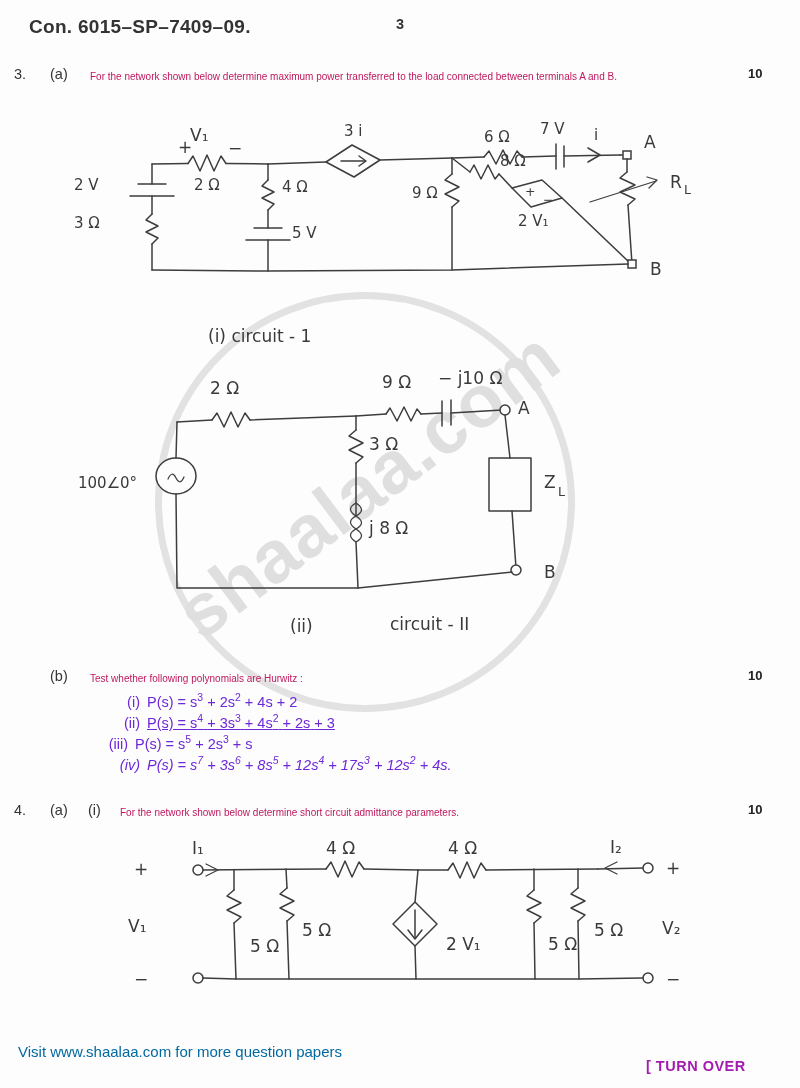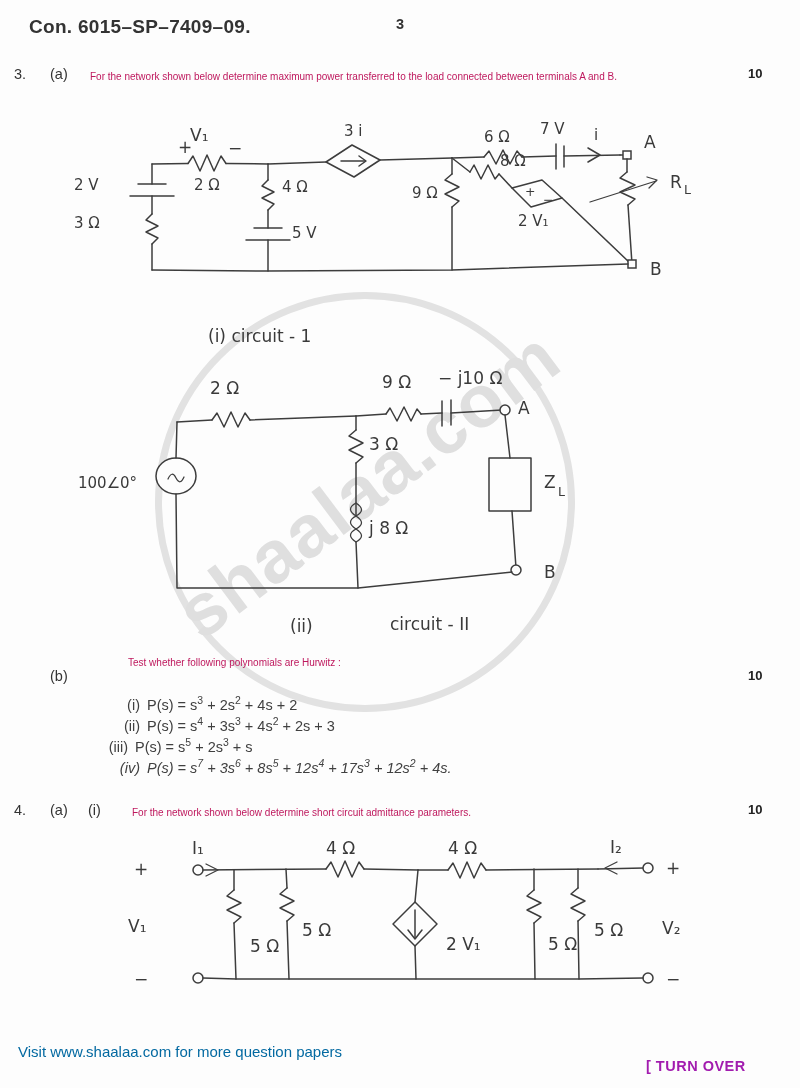--- a/index.html
+++ b/index.html
@@ -101,22 +101,22 @@
   .q-marks {
     position: absolute;
     font-size: 13px;
     font-weight: bold;
     color: #222;
   }
 
   .poly-line {
     position: absolute;
     font-size: 14.5px;
-    line-height: 21px;
-    color: #404040;
+    line-height: 16px;
+    color: #6d28d9;
     white-space: nowrap;
   }
   .poly-label { display: inline-block; width: 34px; text-align: right; margin-right: 7px; }
   sup { font-size: 0.72em; }
 
   
   .footer-left {
     position: absolute;
     left: 18px;
     top: 1043px;
@@ -317,31 +317,31 @@
         <text class="hw hw-lg" x="424" y="262">B</text>
 
         <path class="wire" d="M 56 178 L 57 272 L 238 272 L 392 256"></path>
 
         <text class="hw hw-lg" x="170" y="316">(ii)</text>
         <text class="hw hw-lg" x="270" y="314">circuit - II</text>
       </svg>
     </div>
 
     <span class="q-part" style="left:50px; top:668px;">(b)</span>
-    <div class="q-text" style="left:90px; top:652px; width:600px;margin-left:38px;">Test whether following polynomials are Hurwitz :</div>
+    <div class="q-text" style="left:90px; top:668px; width:600px;">Test whether following polynomials are Hurwitz :</div>
     <span class="q-marks" style="left:748px; top:668px;">10</span>
 
     <div class="poly-line" style="left:106px; top:690px;">
       <span class="poly-label">(i)</span><span>P(s) = </span><span>s</span><sup>3</sup>
       <span>+ 2s</span><sup>2</sup>
       <span>+ 4s</span>
       <span>+ 2</span>
     </div>
 
-    <div class="poly-line" style="left:106px; top:711px;">
+    <div class="poly-line" style="left:106px; top:711px;text-decoration:underline;">
       <span class="poly-label">(ii)</span><span>P(s) = </span><span>s</span><sup>4</sup>
       <span>+ 3s</span><sup>3</sup>
       <span>+ 4s</span><sup>2</sup>
       <span>+ 2s</span>
       <span>+ 3</span>
     </div>
 
     <div class="poly-line" style="left:94px; top:732px;">
       <span class="poly-label">(iii)</span><span>P(s) = </span><span>s</span><sup>5</sup>
       <span>+ 2s</span><sup>3</sup>
@@ -354,21 +354,21 @@
       <span>+ 8s</span><sup>5</sup>
       <span>+ 12s</span><sup>4</sup>
       <span>+ 17s</span><sup>3</sup>
       <span>+ 12s</span><sup>2</sup>
       <span>+ 4s.</span>
     </div>
 
     <span class="q-num" style="left:14px; top:802px;">4.</span>
     <span class="q-part" style="left:50px; top:802px;">(a)</span>
     <span class="q-part" style="left:88px; top:802px;">(i)</span>
-    <div class="q-text" style="left:132px; top:802px; width:620px;">For the network shown below determine short circuit admittance parameters.</div>
+    <div class="q-text" style="left:120px; top:802px; width:620px;">For the network shown below determine short circuit admittance parameters.</div>
     <span class="q-marks" style="left:748px; top:802px;">10</span>
 
     <div class="circuit" style="left:110px; top:838px;">
       <svg width="580" height="165" viewBox="0 0 580 165">
 
         <circle class="node-open" cx="88" cy="32" r="5"></circle>
         <circle class="node-open" cx="88" cy="140" r="5"></circle>
         <text class="hw hw-lg" x="24" y="37">+</text>
         <text class="hw hw-lg" x="24" y="147">−</text>
         <text class="hw hw-lg" x="18" y="94">V₁</text>

